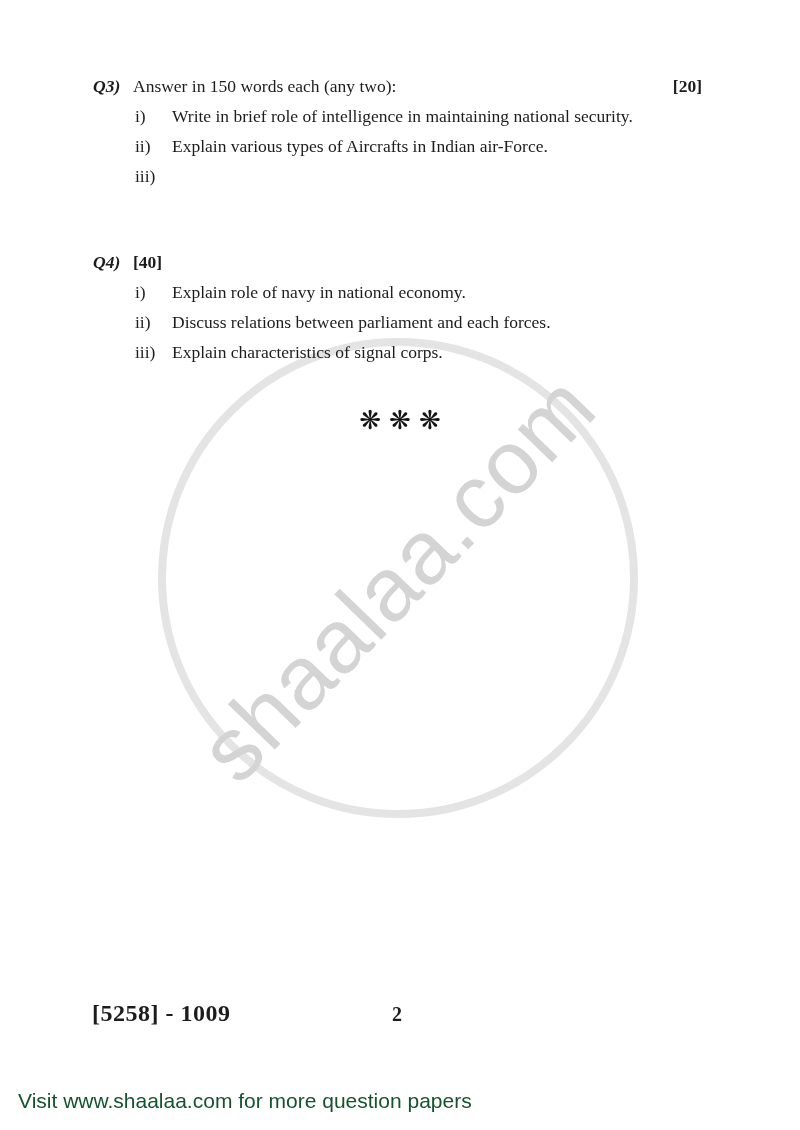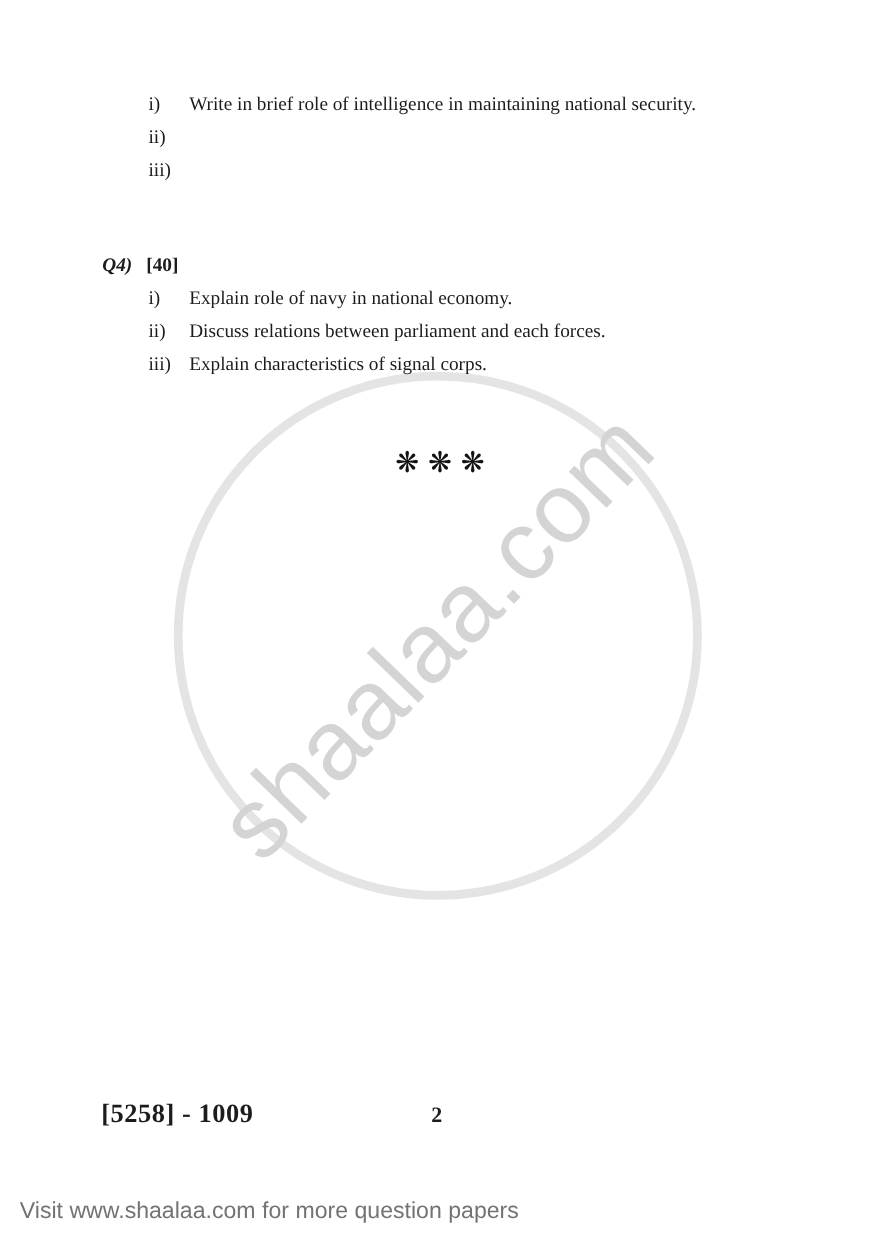--- a/index.html
+++ b/index.html
@@ -118,43 +118,49 @@
     font-size: 20px;
     font-weight: bold;
     z-index: 1;
   }
   .site-footer {
     position: absolute;
     left: 18px;
     top: 1089px;
     font-family: "Liberation Sans", sans-serif;
     font-size: 21px;
-    color: #737373;
+    color: #14532d;
     z-index: 1;
   }
 </style>
 </head>
 <body>
 
 <div>
 
   <div class="watermark-circle">
     <span class="watermark-text">shaalaa.com</span>
   </div>
 
   <div class="content">
 
     <section class="question">
+      <div class="q-head">
+        <span class="q-label">Q3)</span>
+        <span class="q-prompt">Answer in 150 words each (any two):</span>
+        <span class="q-marks">[20]</span>
+      </div>
       <ul class="q-items">
         <li class="q-item">
           <span class="item-numeral">i)</span>
           <span class="item-text">Write in brief role of intelligence in maintaining national security.</span>
         </li>
         <li class="q-item">
           <span class="item-numeral">ii)</span>
+          <span class="item-text">Explain various types of Aircrafts in Indian air-Force.</span>
         </li>
         <li class="q-item">
           <span class="item-numeral">iii)</span>
         </li>
       </ul>
     </section>
 
     <section class="question">
       <div class="q-head">
         <span class="q-label">Q4)</span>

